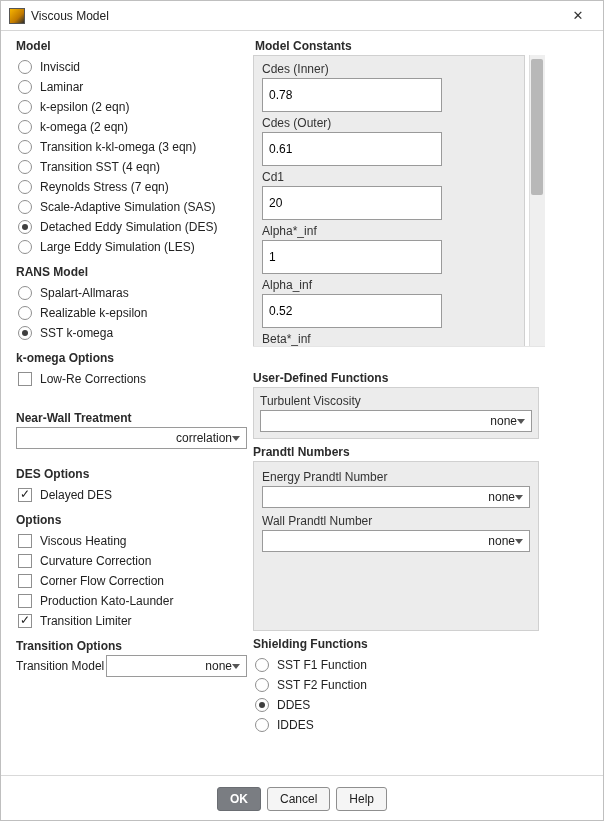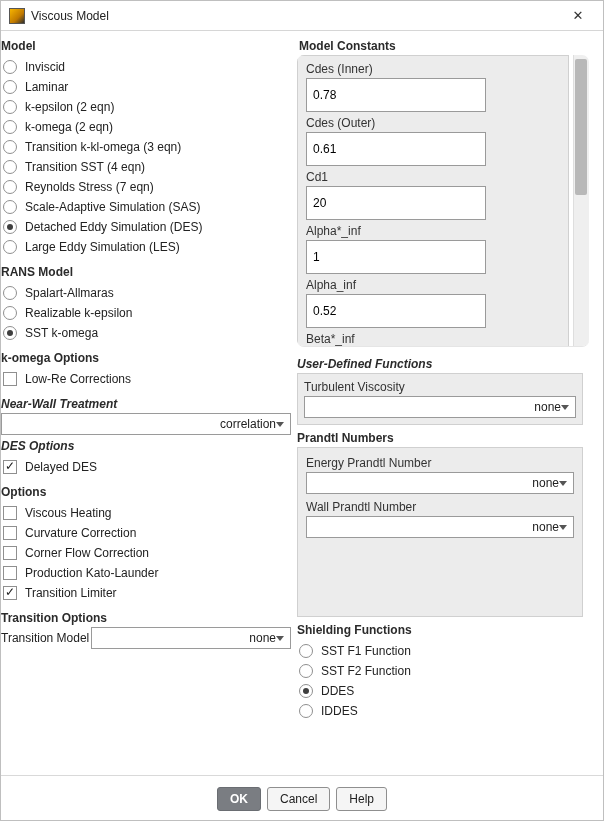--- a/index.html
+++ b/index.html
@@ -36,37 +36,37 @@
     cursor:default;
   }
 
   
   .content {
     display:flex;
     height: 744px; 
     overflow:hidden;
   }
   .col-left {
-    width: 296px;
-    padding: 4px 6px 4px 0;
+    width: 252px;
+    padding: 4px 6px 4px 15px;
     overflow:hidden;
   }
   .col-right {
     width: 296px;
     padding: 4px 4px 4px 0;
     position:relative;
     overflow:hidden;
   }
   .section-title {
     font-weight: bold;
     font-size:12px;
     margin: 4px 0 2px 0;
     color:#2b2b2b;
   }
-  .section-title.pad-top { margin-top:4px;font-style:italic; }
+  .section-title.pad-top { margin-top:18px; }
 
   
   .radio-list { padding:2px 0 4px 0; }
   .radio-row, .check-row {
     display:flex; align-items:center;
     height:20px;
     padding-left:2px;
     cursor:default;
   }
   .radio, .checkbox {
@@ -134,21 +134,20 @@
   .inline-select-row { display:flex; align-items:center; gap:2px; }
   .inline-select-row .ilabel { font-size:12px; white-space:nowrap; }
   .inline-select-row .select { flex:1; max-width:none; }
 
   
   .mc-scroll {
     position:relative;
     height:292px;
     overflow:hidden;
     border-bottom:1px solid #e5e5e5;
-    border-radius:7px;
   }
   .mc-inner {
     position:absolute; top:0; left:0;
     width: calc(100% - 16px);
     padding-right:4px;
   }
   .mc-frame {
     background:#ececec;
     border:1px solid #d0d0d0;
     padding:6px 8px 8px 8px;

